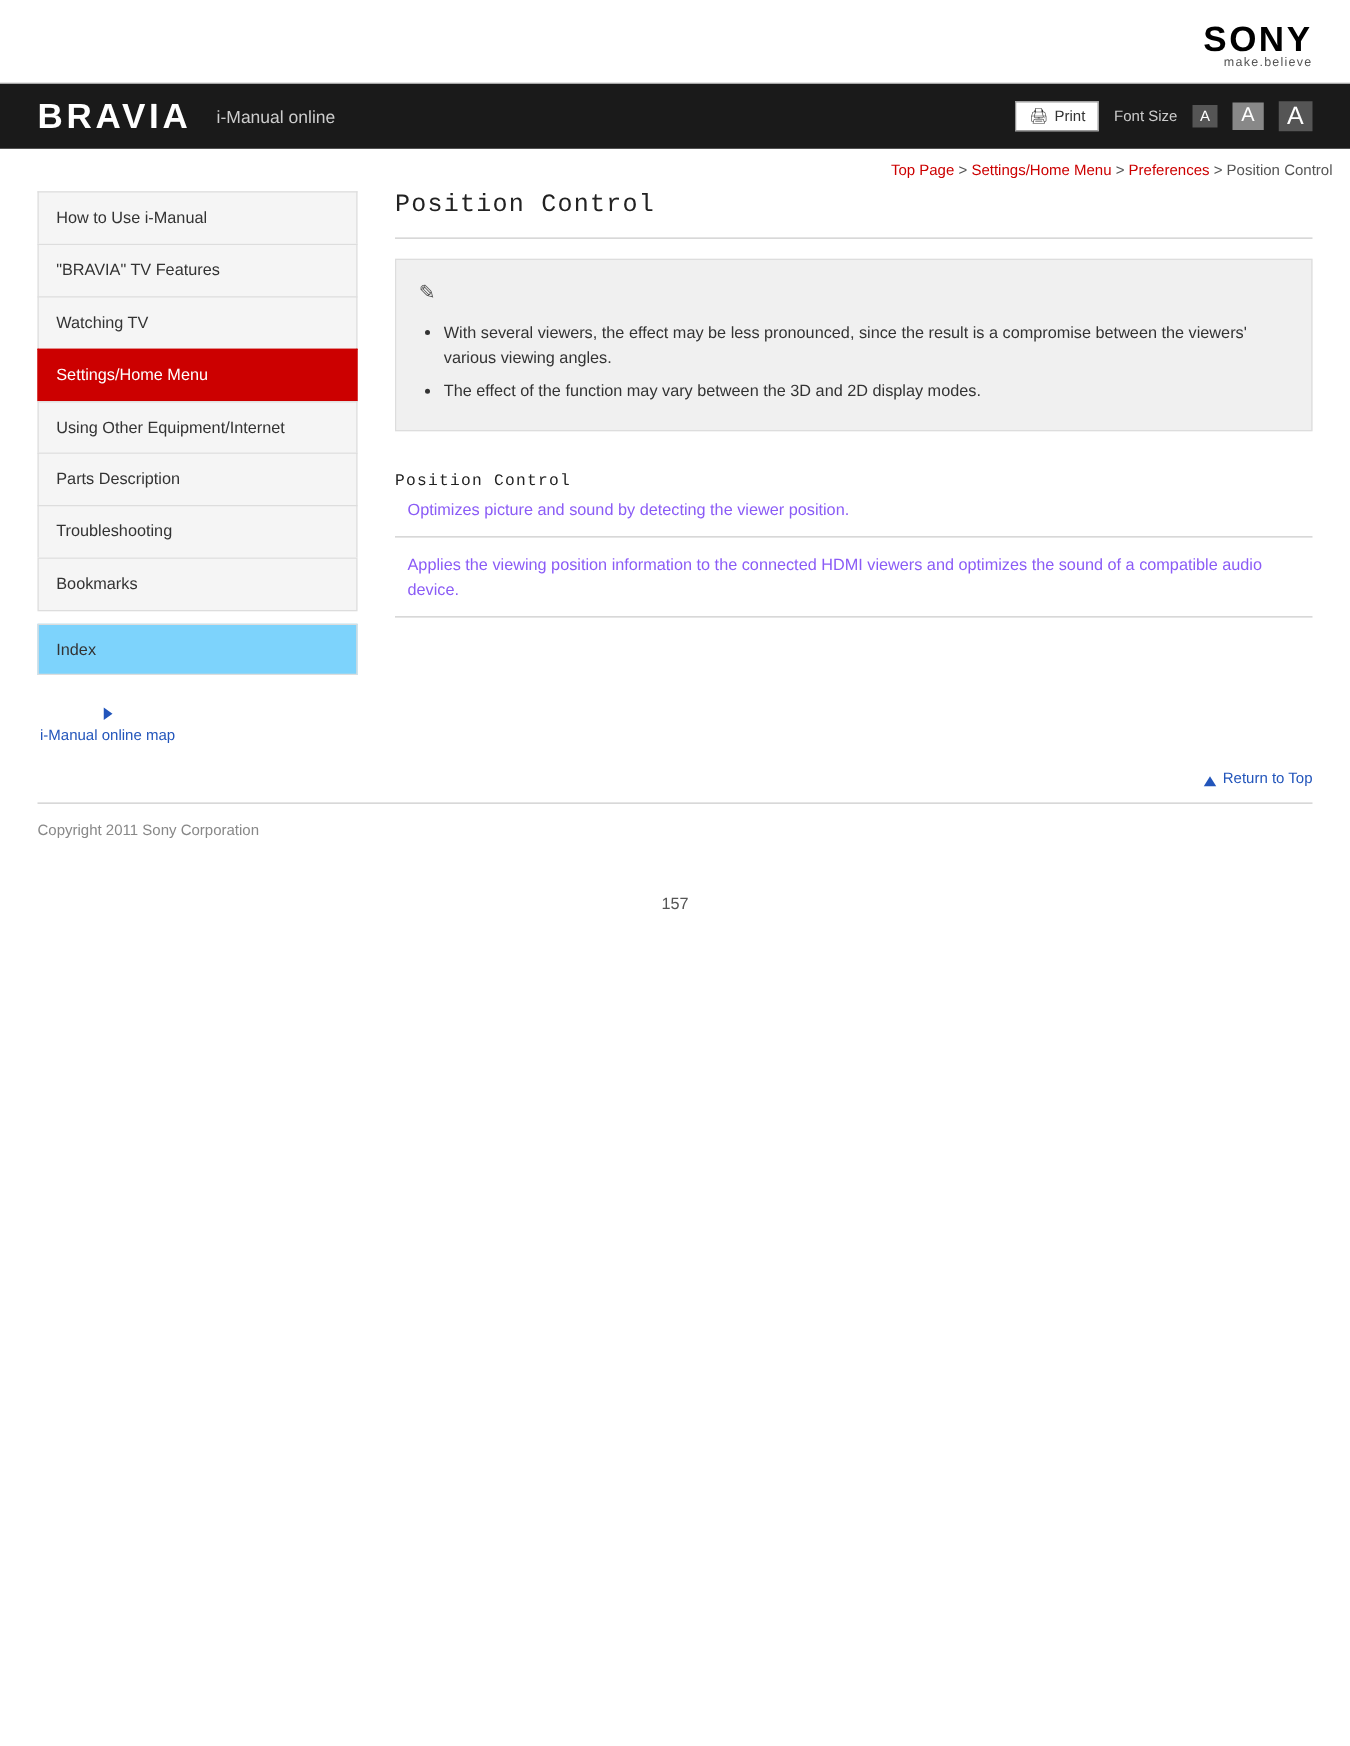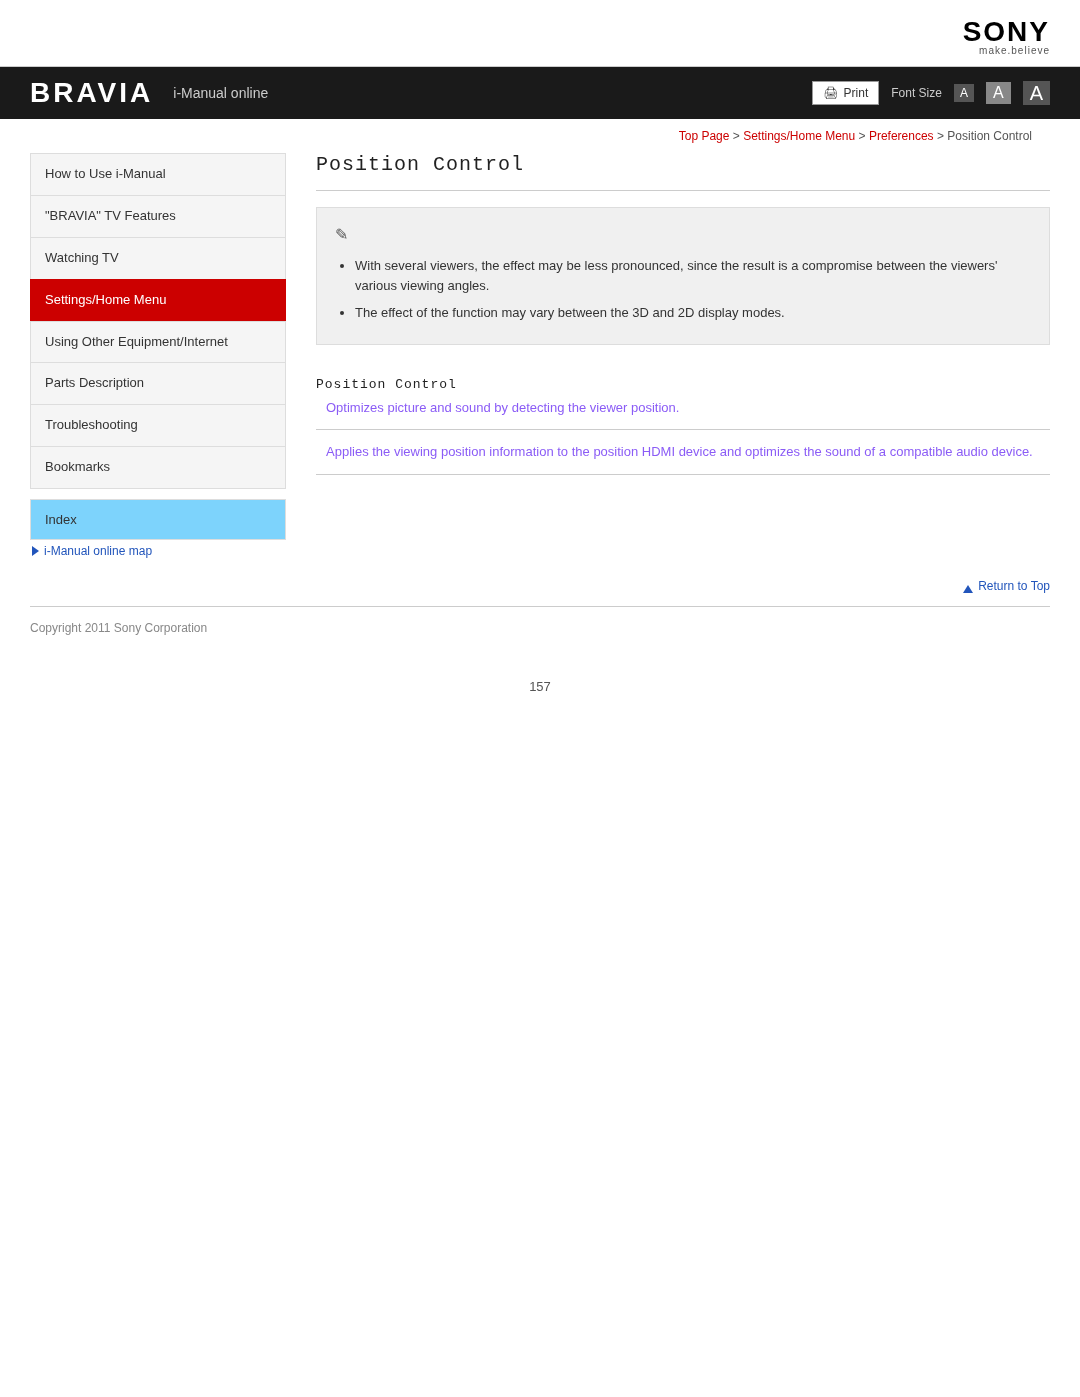--- a/index.html
+++ b/index.html
@@ -88,21 +88,21 @@
       cursor: pointer;
       display: inline-block;
       line-height: 1;
     }
     .font-btn.small { font-size: 12px; padding: 3px 6px; }
     .font-btn.medium { font-size: 16px; padding: 3px 7px; background: #888; }
     .font-btn.large { font-size: 20px; padding: 2px 7px; }
 
     
     .breadcrumb-bar {
-      padding: 10px 48px;
+      padding: 10px 14px;
       text-align: right;
       font-size: 12px;
       color: #555;
     }
     .breadcrumb-bar a {
       color: #c00;
       text-decoration: none;
     }
 
     
@@ -146,25 +146,26 @@
       font-size: 13px;
       color: #333;
       cursor: pointer;
       text-decoration: none;
       margin-top: 10px;
     }
     .sidebar-link {
       display: inline-flex;
       align-items: center;
       gap: 5px;
-      margin-top: 4px;
+      margin-top: 26px;
       font-size: 12px;
       color: #2255bb;
       text-decoration: none;
       padding-left: 2px;
+      flex-direction: column;
     }
     .arrow-right {
       display: inline-block;
       width: 0;
       height: 0;
       border-top: 5px solid transparent;
       border-bottom: 5px solid transparent;
       border-left: 7px solid #2255bb;
     }
 
@@ -336,21 +337,21 @@
         <li>The effect of the function may vary between the 3D and 2D display modes.</li>
       </ul>
     </div>
 
     <div class="section">
       <div class="section-title">Position Control</div>
       <div class="section-desc">Optimizes picture and sound by detecting the viewer position.</div>
     </div>
 
     <div class="section">
-      <div class="section-desc">Applies the viewing position information to the position HDMI device and optimizes the sound of a compatible audio device.</div>
+      <div class="section-desc">Applies the viewing position information to the connected HDMI viewers and optimizes the sound of a compatible audio device.</div>
     </div>
 
   </div>
 </div>
 
 <div class="footer-area">
   <a class="return-top" href="#">
     <span class="triangle-up"></span>
     <span>Return to Top</span>
   </a>

